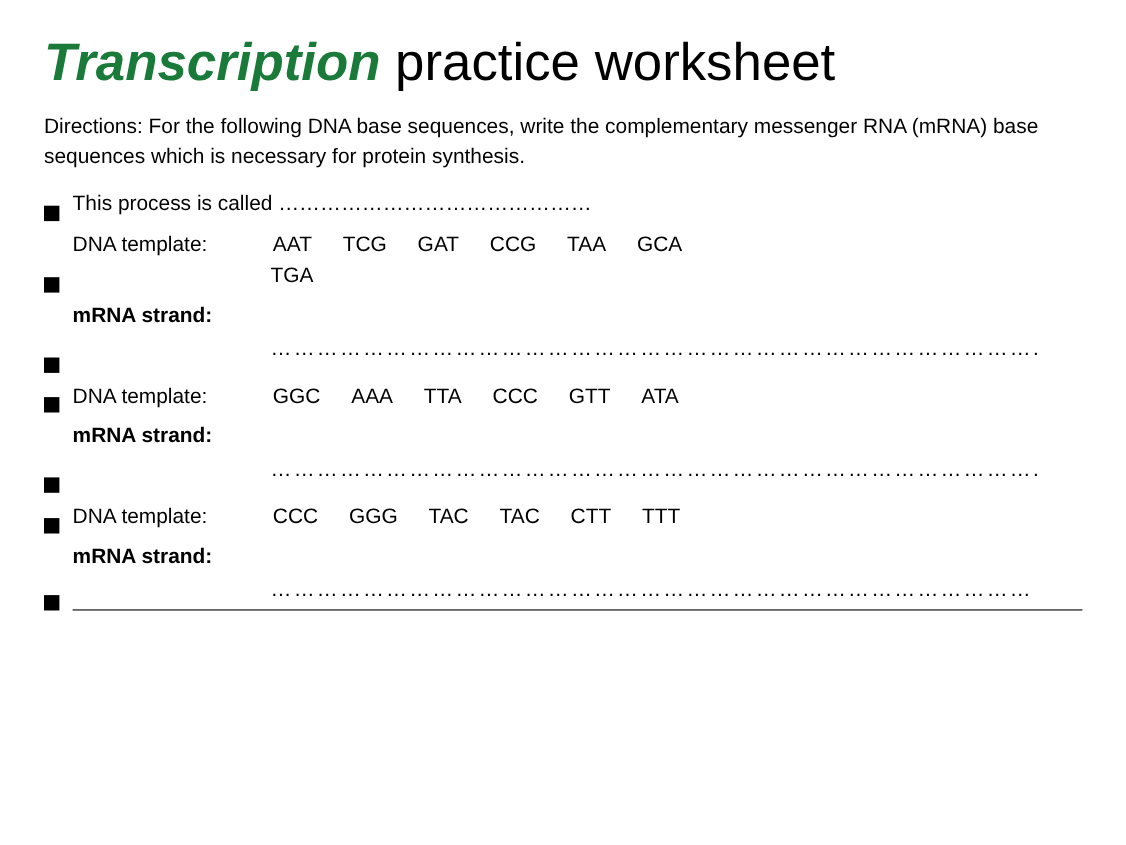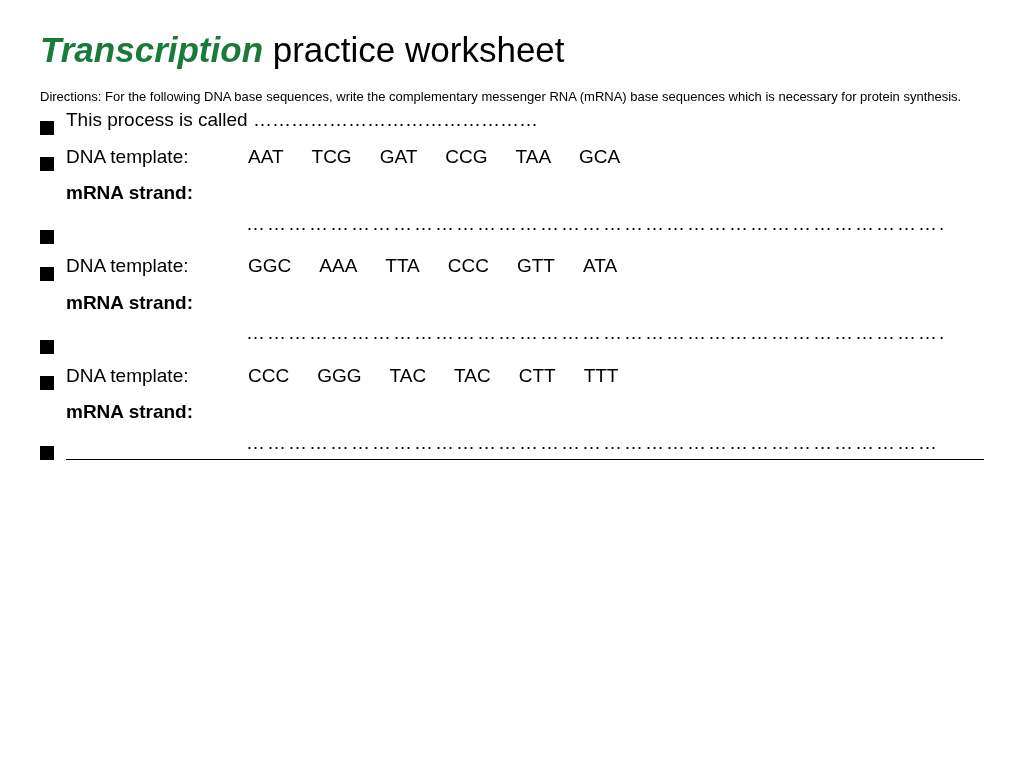--- a/index.html
+++ b/index.html
@@ -12,35 +12,35 @@
       background: #ffffff;
       font-family: Arial, sans-serif;
       font-size: 20px;
       color: #000000;
       width: 1024px;
       min-height: 768px;
       padding: 30px 40px 30px 40px;
     }
 
     .title {
-      font-size: 35px;
+      font-size: 48px;
       margin-bottom: 18px;
       font-weight: normal;
       color: #000000;
     }
 
     .title-bold {
       font-weight: bold;
       color: #1a7a3a;
       font-style: italic;
     }
 
     .directions {
-      font-size: 13px;
-      margin-bottom: 0;
+      font-size: 19px;
+      margin-bottom: 16px;
       line-height: 1.4;
     }
 
     .bullet-list {
       list-style: none;
       padding: 0;
       margin: 0;
     }
 
     .bullet-list li {
@@ -134,20 +134,21 @@
         <span class="dna-label">DNA template:</span>
         <span class="dna-codons">
           <span>AAT</span>
           <span>TCG</span>
           <span>GAT</span>
           <span>CCG</span>
           <span>TAA</span>
           <span>GCA</span>
         </span>
       </span>
+      <span class="dna-indent">TGA</span>
     </span>
   </li>
 
   <li>
     <span class="bullet-square"></span>
     <span class="li-content">
       <span class="mrna-label">mRNA strand:</span>
       <span class="dots-line-noborder spacer">……………………………………………………………………………………….</span>
     </span>
   </li>

